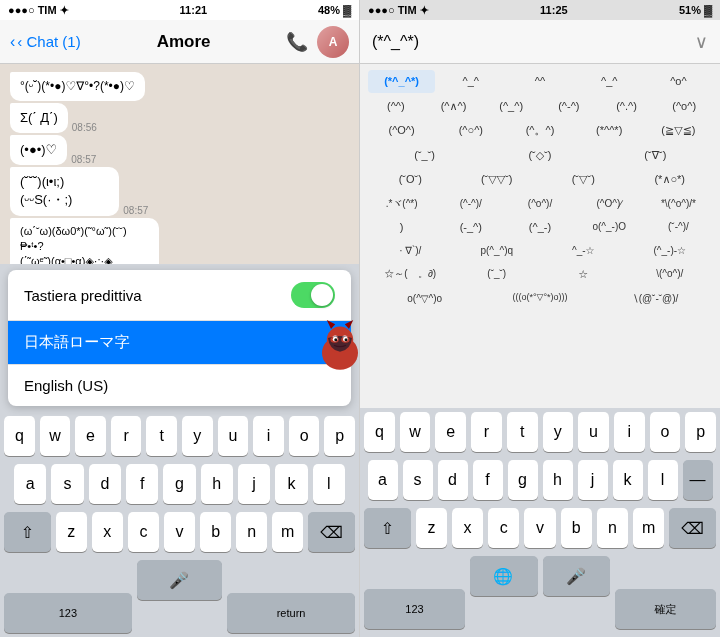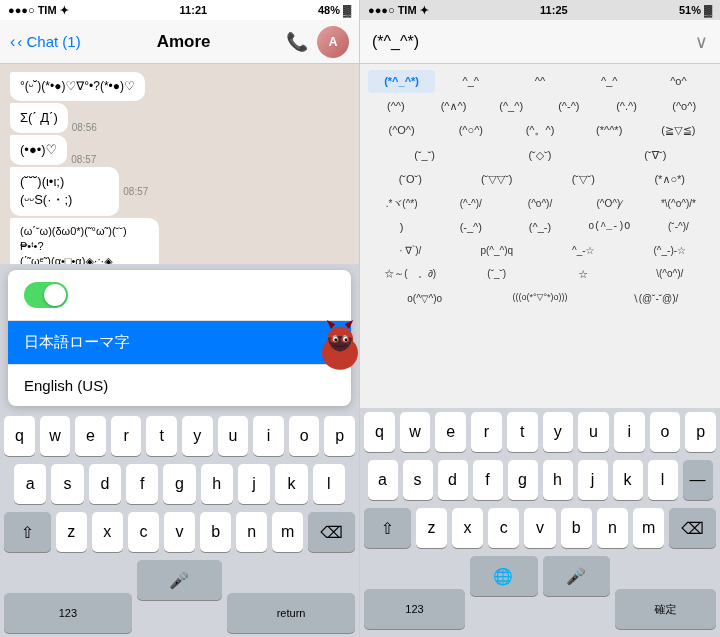--- a/index.html
+++ b/index.html
@@ -351,21 +351,21 @@
         <div>Σ(΄ Д΄)</div>
       </div>
       <span class="msg-time">08:56</span>
     </div>
     <div style="display:flex; align-self:flex-start; gap:4px; align-items:flex-end;">
       <div class="msg-bubble msg-received">
         <div>(•●•)♡</div>
       </div>
       <span class="msg-time">08:57</span>
     </div>
-    <div style="display:flex; align-self:flex-start; gap:4px; ">
+    <div style="display:flex; align-self:flex-start; gap:4px; align-items:flex-end;">
       <div class="msg-bubble msg-received">
         <div>(˘˘˘)(ι•ι;)(ᵕᵕS(·・;)</div>
       </div>
       <span class="msg-time">08:57</span>
     </div>
     <div style="display:flex; align-self:flex-start; gap:4px; align-items:flex-end;">
       <div class="msg-bubble msg-received">
         <div style="font-size:11px;">(ω΄˘ω)(δω0*)(˜°ω˜)(˘˘)₱•ᵗ•?<br>(΄˜ωᵉ˜)(α•□•α)◈·;·◈ ‡(αδωδα)₽<br>(˜ᵠ˜)ω(΄˜ᵠ΄) ∖(©ο©)∕ (;΄Д</div>
       </div>
       <span class="msg-time">10:12</span>
@@ -407,20 +407,21 @@
     <div class="input-box">
       <span class="input-text-display"></span>
     </div>
     <div class="send-btn">Invia</div>
   </div>
 
   <div class="keyboard-overlay">
 
     <div class="lang-menu">
       <div class="lang-menu-item">
+        <span>Tastiera predittiva</span>
         <div class="toggle-switch">
           <div class="toggle-knob"></div>
         </div>
       </div>
       <div class="lang-menu-item selected">
         <span>日本語ローマ字</span>
       </div>
       <div class="lang-menu-item">
         <span>English (US)</span>
       </div>
@@ -522,21 +523,21 @@
       <div class="emoji-cell" style="font-size:10px;">.*ヾ(^*)</div>
       <div class="emoji-cell" style="font-size:10px;">(^-^)/</div>
       <div class="emoji-cell" style="font-size:10px;">(^o^)/</div>
       <div class="emoji-cell" style="font-size:10px;">(^O^)∕</div>
       <div class="emoji-cell" style="font-size:10px;">*\(^o^)/*</div>
     </div>
     <div class="emoji-row">
       <div class="emoji-cell">)</div>
       <div class="emoji-cell">(-_^)</div>
       <div class="emoji-cell">(^_-)</div>
-      <div class="emoji-cell" style="font-size:10px;font-family:Liberation Mono, monospace;">o(^_-)O</div>
+      <div class="emoji-cell" style="font-size:10px;">o(^_-)O</div>
       <div class="emoji-cell" style="font-size:10px;">(˘-^)/</div>
     </div>
     <div class="emoji-row">
       <div class="emoji-cell" style="font-size:10px;">· ∇`)/</div>
       <div class="emoji-cell" style="font-size:10px;">p(^_^)q</div>
       <div class="emoji-cell" style="font-size:10px;">^_-☆</div>
       <div class="emoji-cell" style="font-size:10px;">(^_-)-☆</div>
     </div>
     <div class="emoji-row">
       <div class="emoji-cell" style="font-size:10px;">☆～(ゝ。∂)</div>

